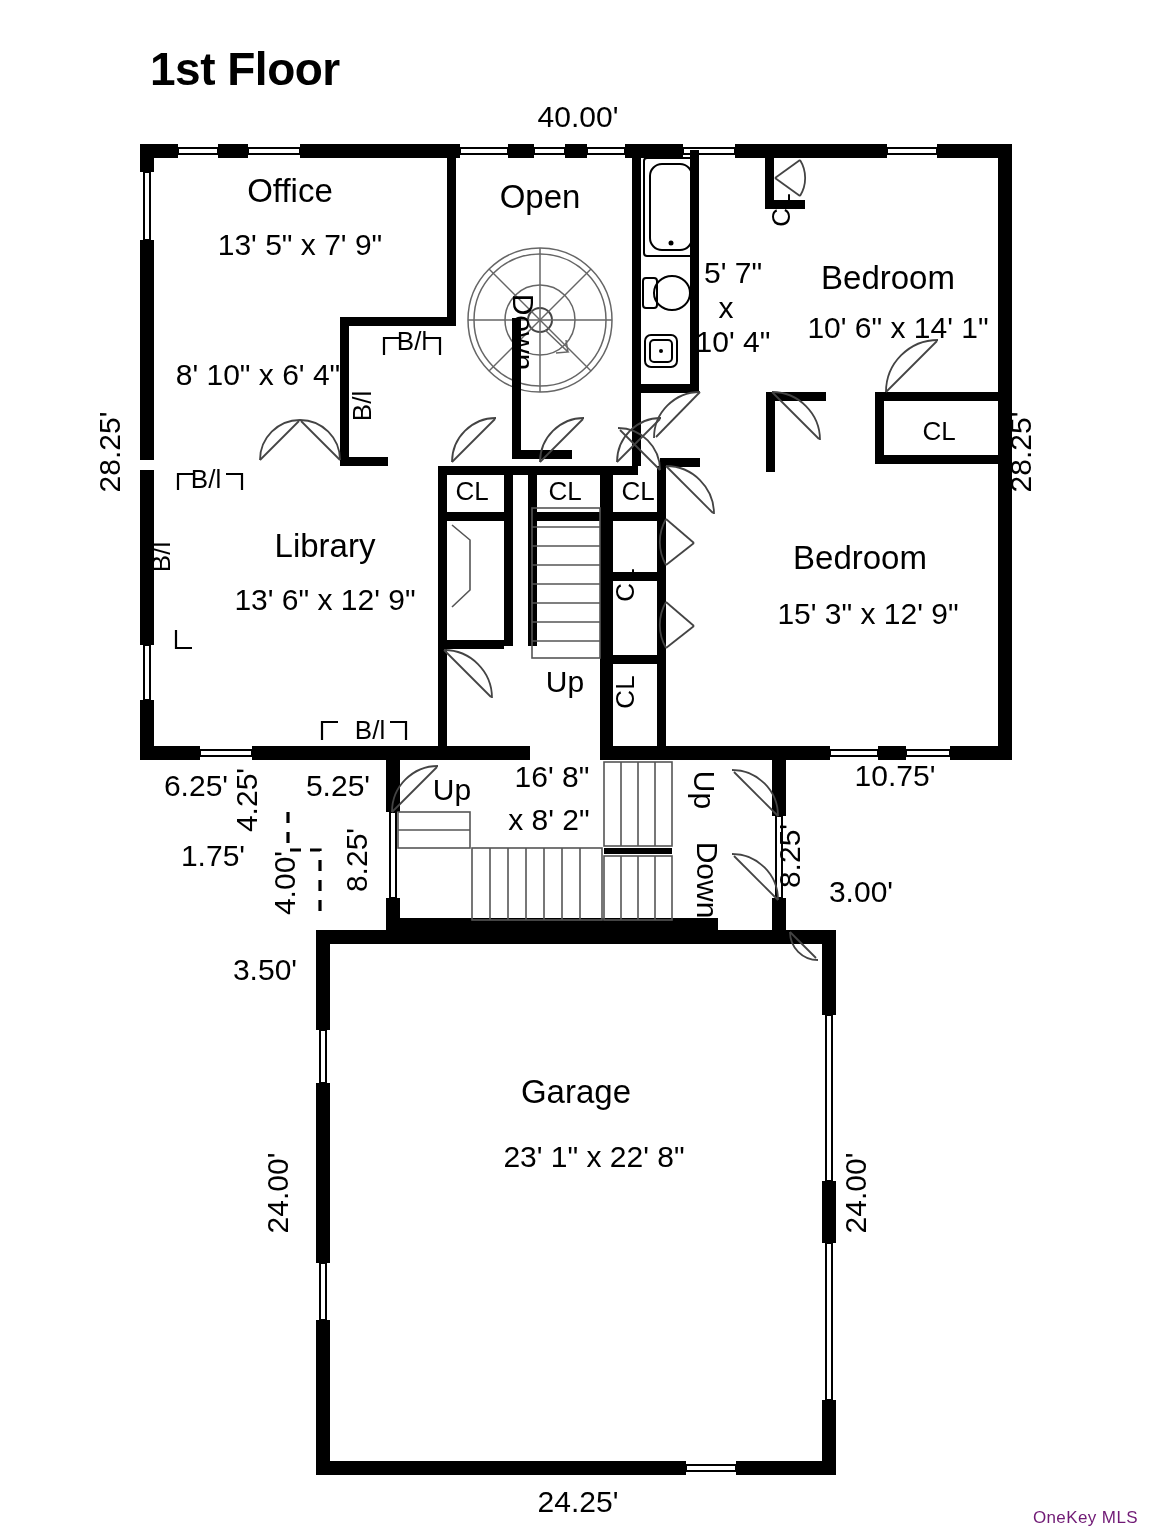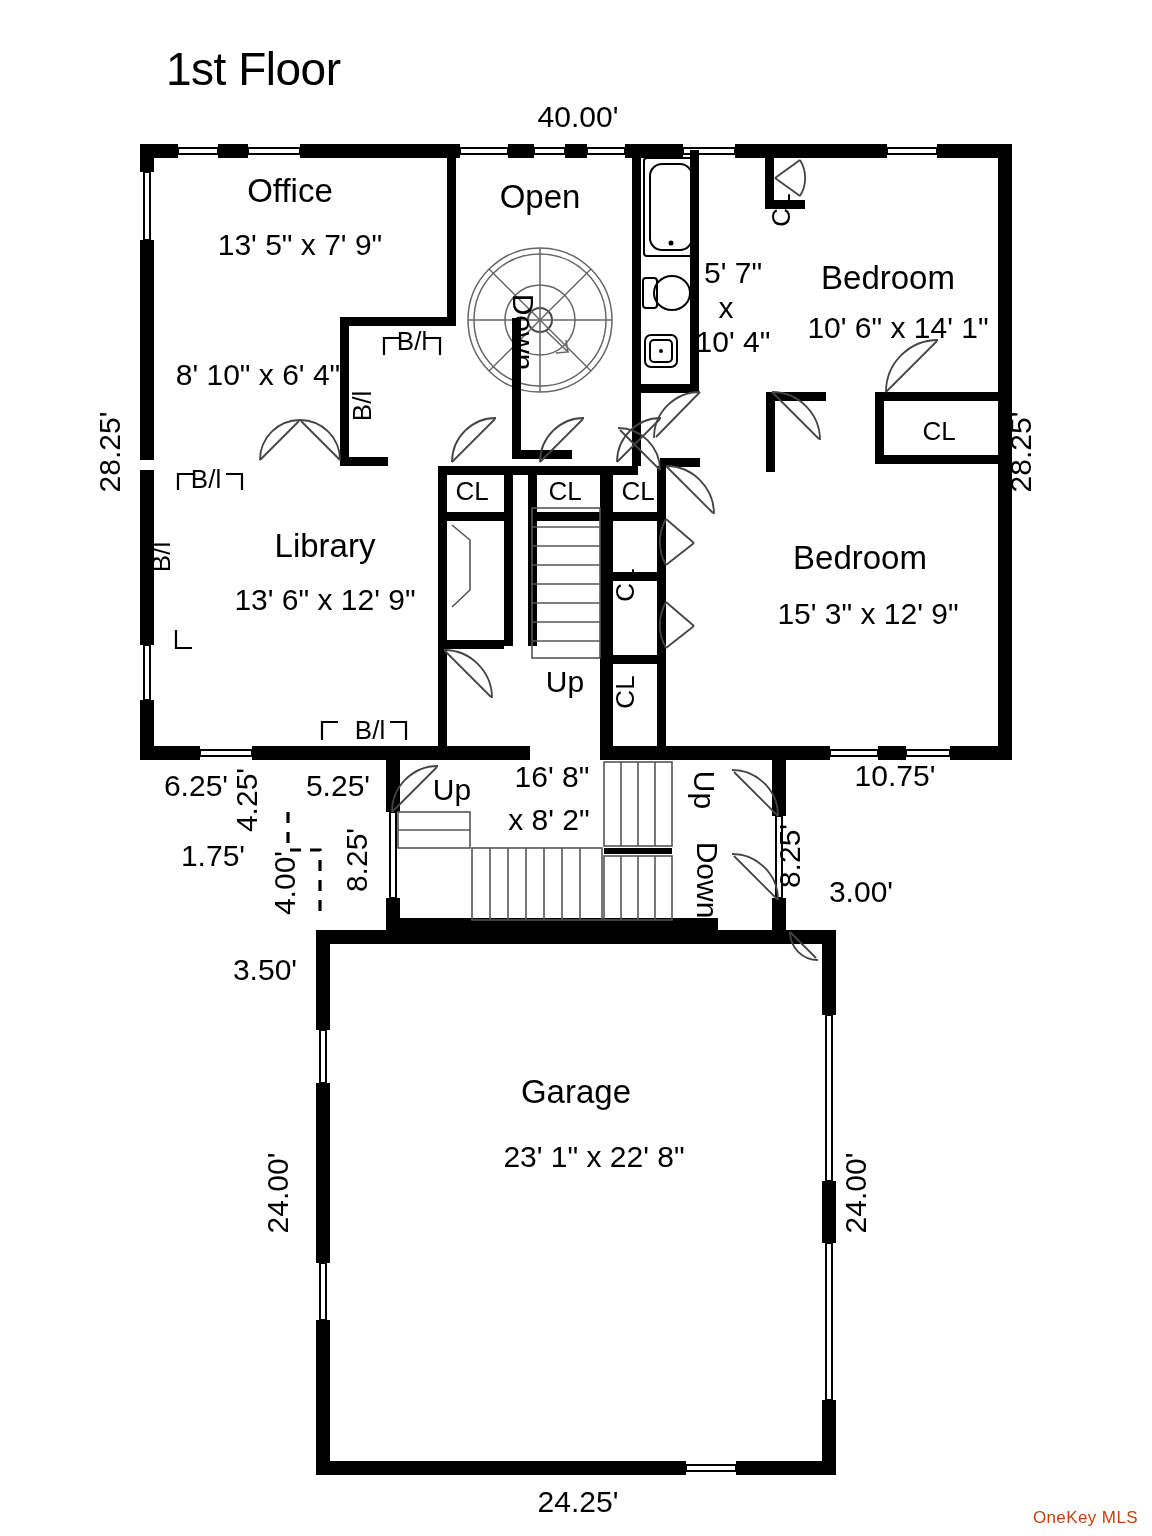--- a/index.html
+++ b/index.html
@@ -1,19 +1,19 @@
 <!DOCTYPE html>
 <html><head>
 <meta charset="utf-8">
 <style>
   html,body{margin:0;padding:0;background:#fff;}
   body{width:1152px;height:1536px;font-family:"Liberation Sans", sans-serif;color:#000;position:relative;overflow:hidden;}
   #plan{position:absolute;left:0;top:0;width:1152px;height:1536px;}
-  .title{position:absolute;left:166px;top:42px;font-size:46px;font-weight:400;letter-spacing:-0.5px;}
-  .wm{position:absolute;right:14px;bottom:8px;font-size:17px;color:#c2410c;letter-spacing:.4px;}
+  .title{position:absolute;left:150px;top:42px;font-size:46px;font-weight:700;letter-spacing:-0.5px;}
+  .wm{position:absolute;right:14px;bottom:8px;font-size:17px;color:#701a75;letter-spacing:.4px;}
   text{font-family:"Liberation Sans", sans-serif;}
 </style>
 </head>
 <body>
 
 <div>
 
   <div class="title">1st Floor</div>
 
   <svg id="plan" viewBox="0 0 1152 1536">

